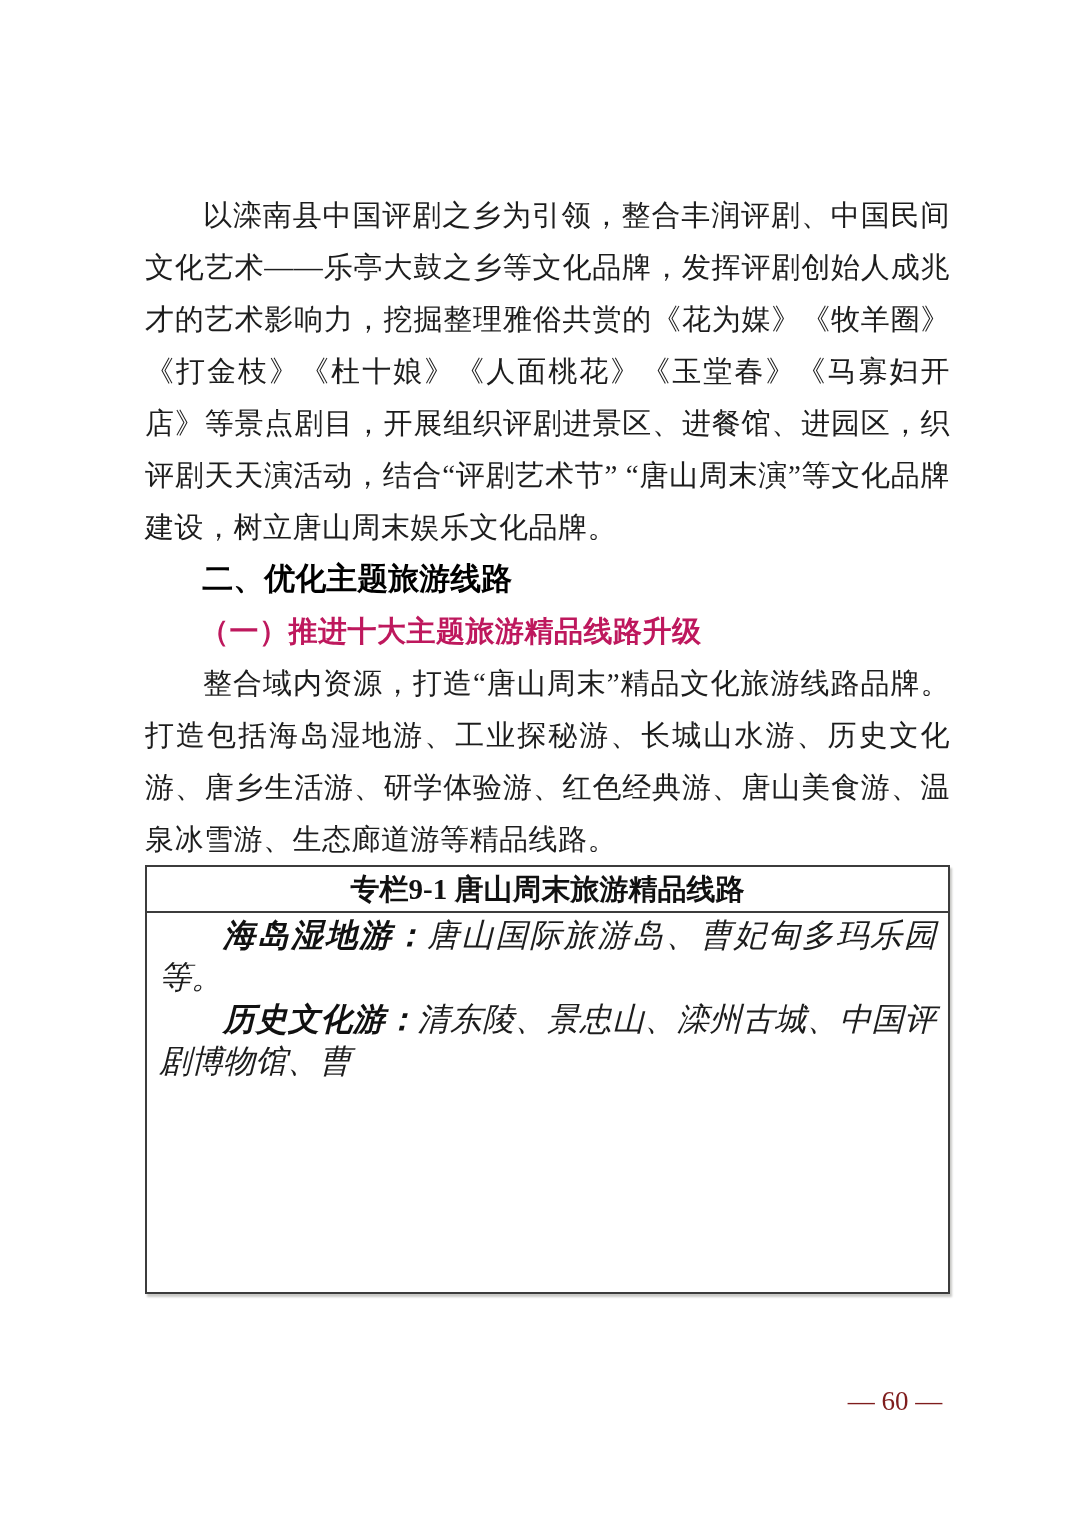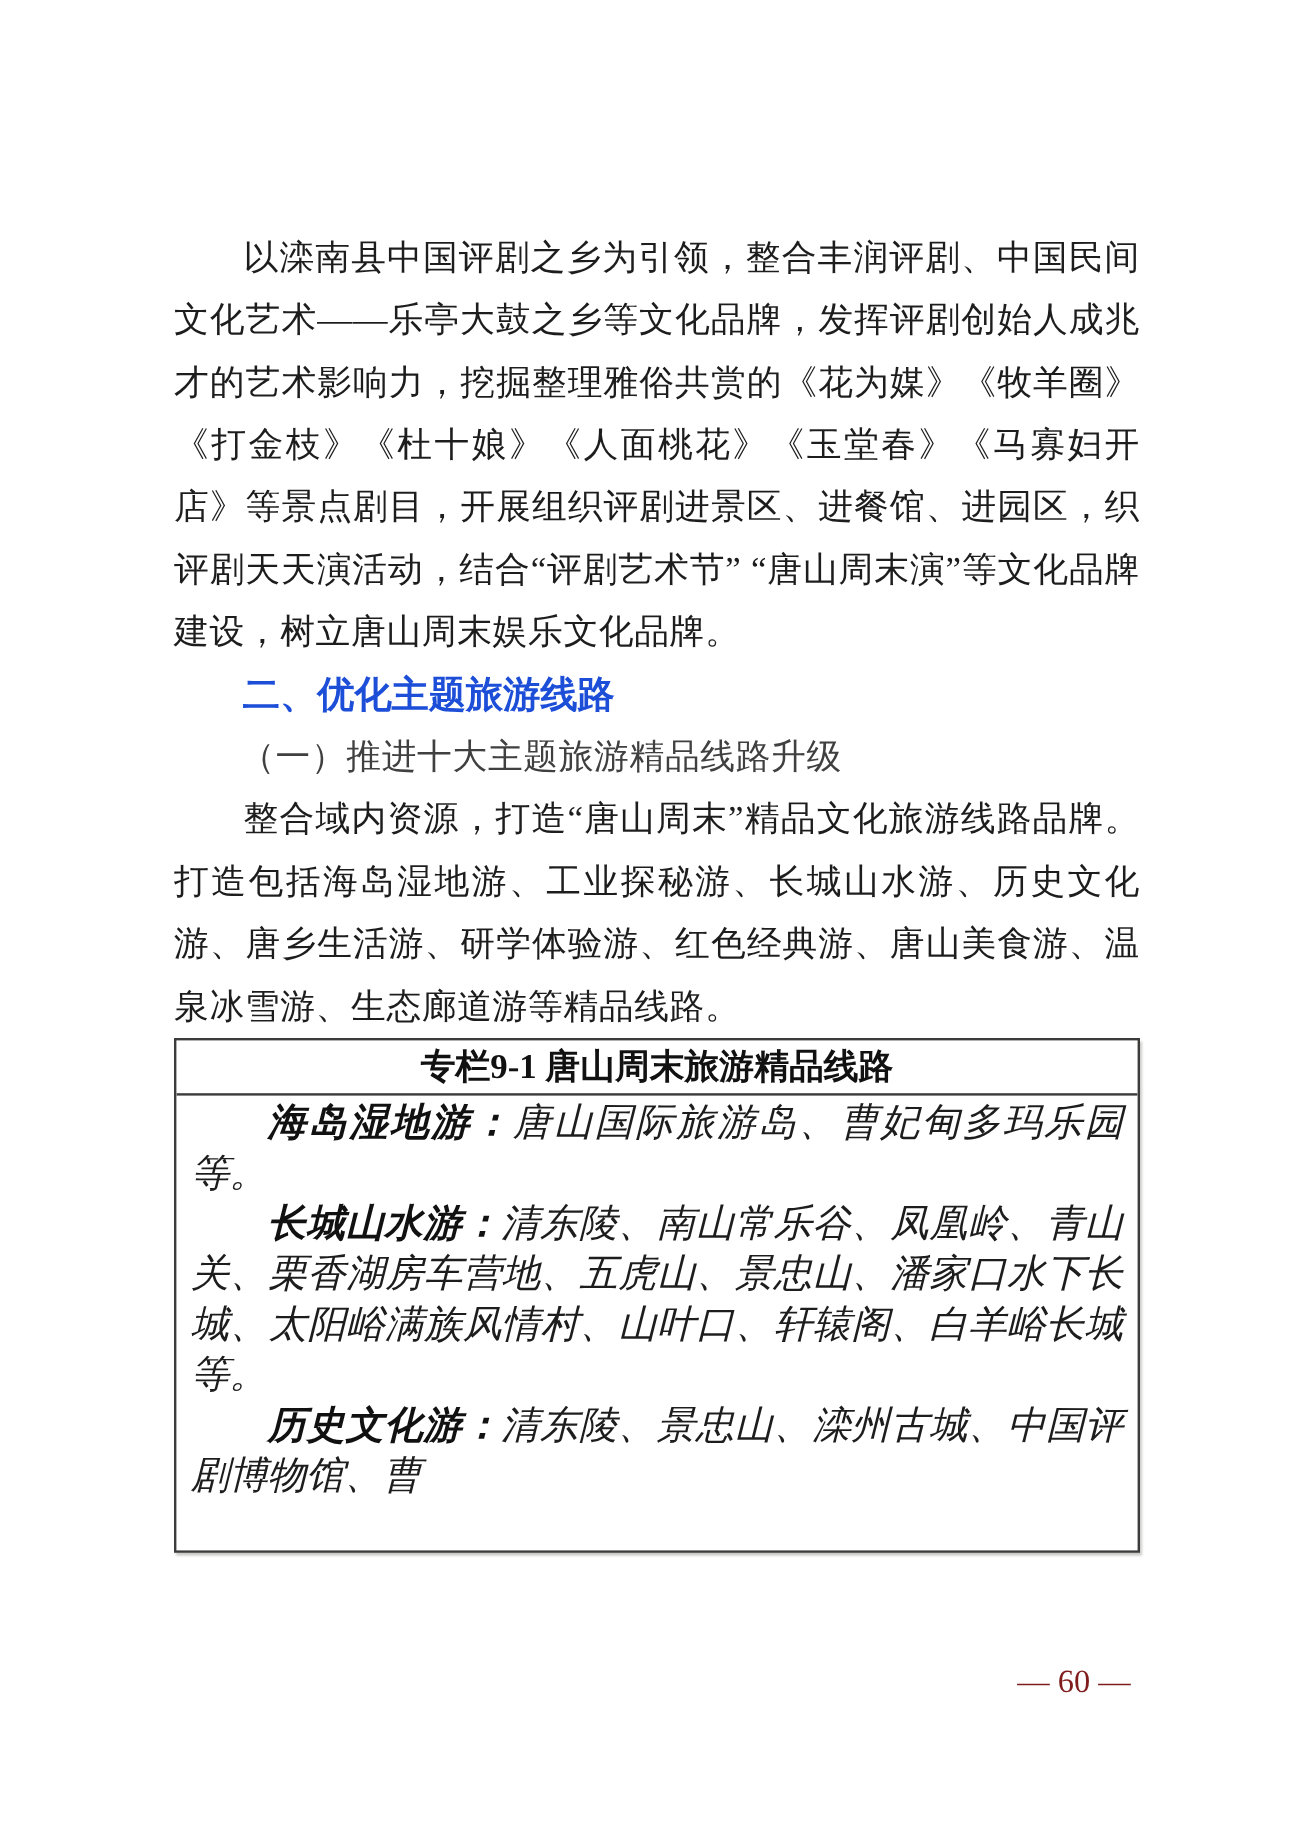--- a/index.html
+++ b/index.html
@@ -26,28 +26,28 @@
     text-indent: 2em;
     color: #1d1d1d;
     letter-spacing: 0.5px;
   }
   .h-num {
     font-family: "Liberation Sans", "DejaVu Sans", sans-serif;
     font-size: 31px;
     line-height: 52px;
     font-weight: 700;
     text-indent: 1.85em;
-    color: #1d4ed8;
+    color: #000000;
   }
   .h-sub {
     font-size: 29px;
     line-height: 52px;
-    font-weight: 400;
+    font-weight: 700;
     text-indent: 1.9em;
-    color: #404040;
+    color: #be185d;
     letter-spacing: 0.5px;
   }
   .box {
     margin-top: 0px;
     width: 805px;
     height: 429px;
     border: 2px solid #3c3c3c;
     box-shadow: 2px 3px 2px #c9c9c6;
     overflow: hidden;
     background: #ffffff;
@@ -96,21 +96,20 @@
     <h2 class="h-num">二、优化主题旅游线路</h2>
 
     <h3 class="h-sub">（一）推进十大主题旅游精品线路升级</h3>
 
     <p class="body-p">整合域内资源，打造“唐山周末”精品文化旅游线路品牌。打造包括海岛湿地游、工业探秘游、长城山水游、历史文化游、唐乡生活游、研学体验游、红色经典游、唐山美食游、温泉冰雪游、生态廊道游等精品线路。</p>
 
     <div class="box">
       <div class="box-title">专栏9-1 唐山周末旅游精品线路</div>
       <div class="box-body">
         <p class="entry"><b>海岛湿地游：</b><span>唐山国际旅游岛、曹妃甸多玛乐园等。</span></p>
-        <p class="entry"><b>长城山水游：</b><span>清东陵、南山常乐谷、凤凰岭、青山关、栗香湖房车营地、五虎山、景忠山、潘家口水下长城、太阳峪满族风情村、山叶口、轩辕阁、白羊峪长城等。</span></p>
         <p class="entry"><b>历史文化游：</b><span>清东陵、景忠山、滦州古城、中国评剧博物馆、曹</span></p>
       </div>
     </div>
 
   </div>
 
   <div class="page-num">— 60 —</div>
 </div>
 
 </body></html>

